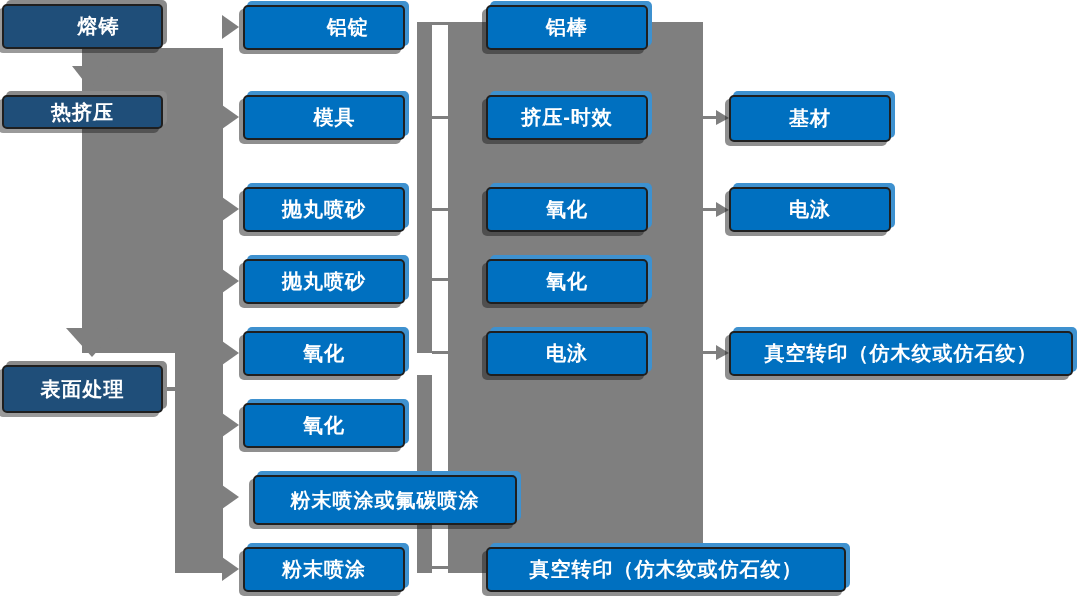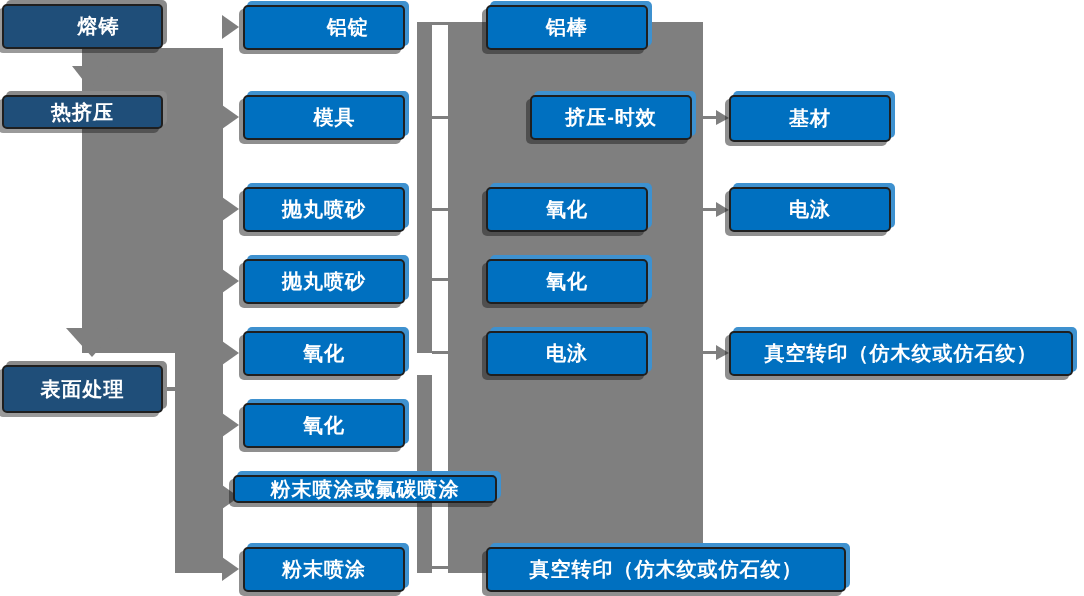--- a/index.html
+++ b/index.html
@@ -87,30 +87,30 @@
     </div>
     <div class="node blue" style="left: 243px; top: 259px; width: 162px; height: 45px;">
       <span>抛丸喷砂</span>
     </div>
     <div class="node blue" style="left: 243px; top: 331px; width: 162px; height: 45px;">
       <span>氧化</span>
     </div>
     <div class="node blue" style="left: 243px; top: 403px; width: 162px; height: 45px;">
       <span>氧化</span>
     </div>
-    <div class="node blue" style="left: 233px; top: 475px; width: 264px; height: 28px;">
+    <div class="node blue" style="left: 253px; top: 475px; width: 264px; height: 50px;">
       <span>粉末喷涂或氟碳喷涂</span>
     </div>
     <div class="node blue" style="left: 486px; top: 5px; width: 162px; height: 45px;">
       <span>铝棒</span>
     </div>
     <div class="node blue" style="left: 243px; top: 547px; width: 162px; height: 45px;">
       <span>粉末喷涂</span>
     </div>
-    <div class="node blue" style="left: 486px; top: 95px; width: 162px; height: 45px; margin-left: 44px;">
+    <div class="node blue" style="left: 486px; top: 95px; width: 162px; height: 45px;">
       <span>挤压-时效</span>
     </div>
     <div class="node blue" style="left: 486px; top: 187px; width: 162px; height: 45px;">
       <span>氧化</span>
     </div>
     <div class="node blue" style="left: 486px; top: 259px; width: 162px; height: 45px;">
       <span>氧化</span>
     </div>
     <div class="node blue" style="left: 486px; top: 331px; width: 162px; height: 45px;">
       <span>电泳</span>

